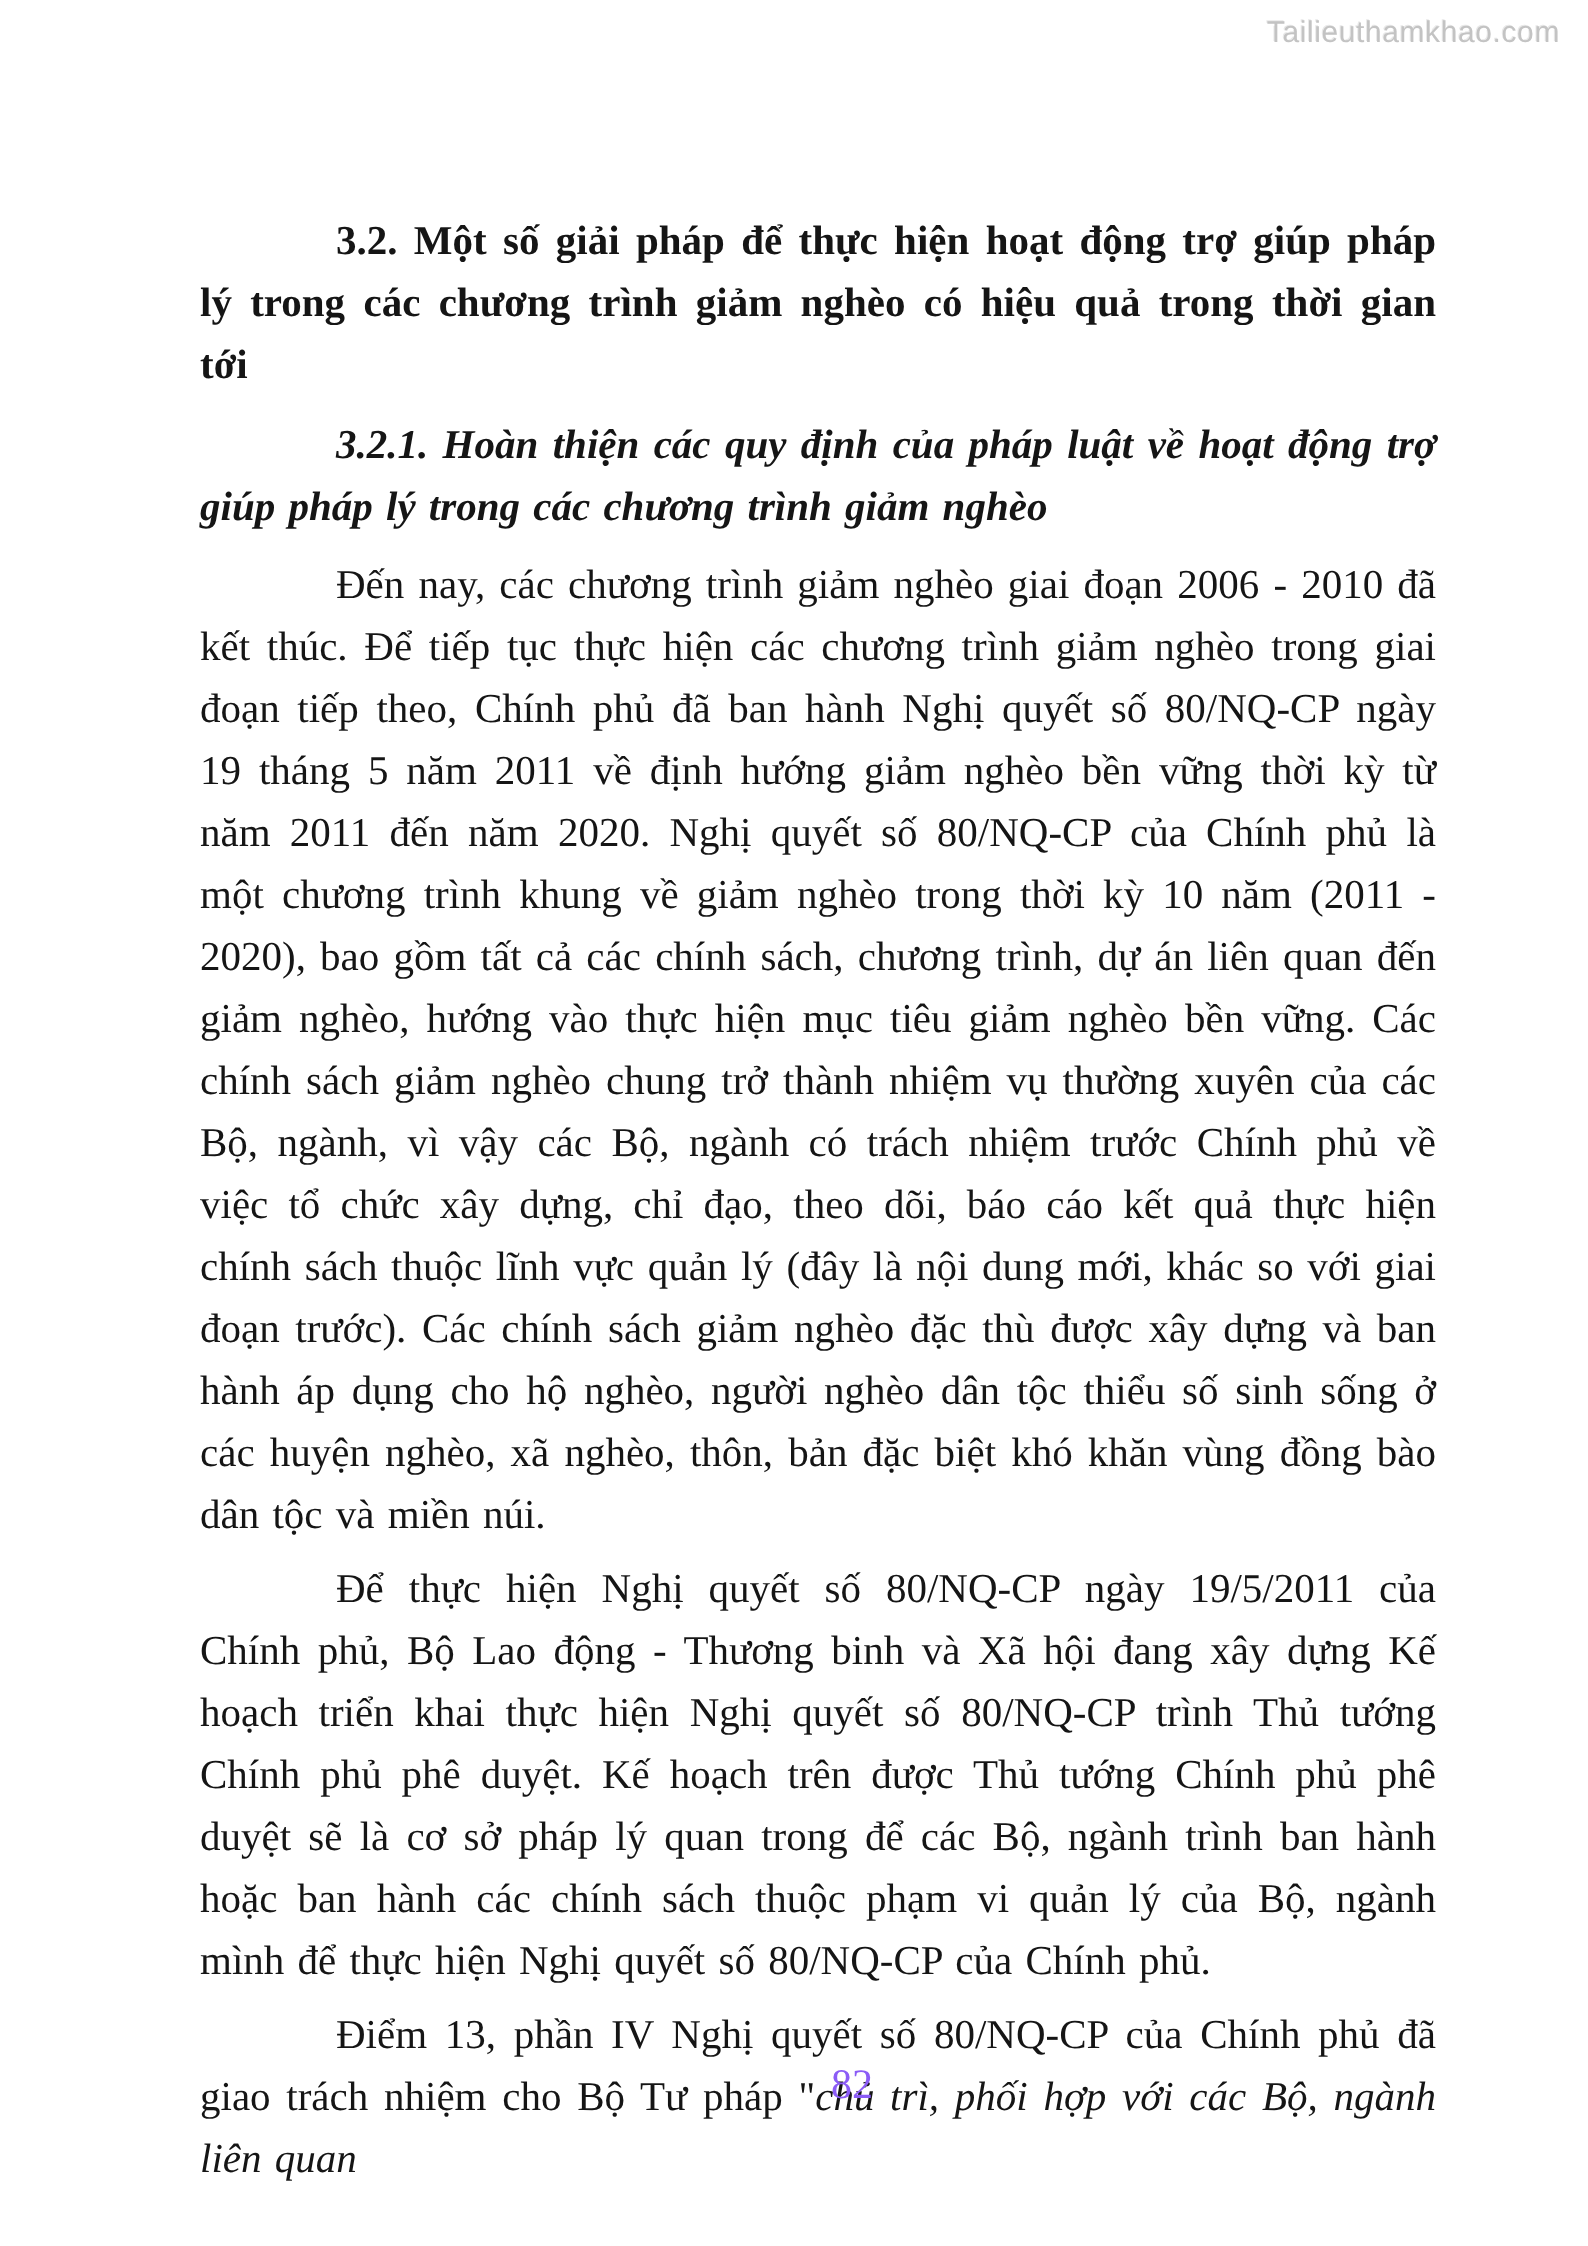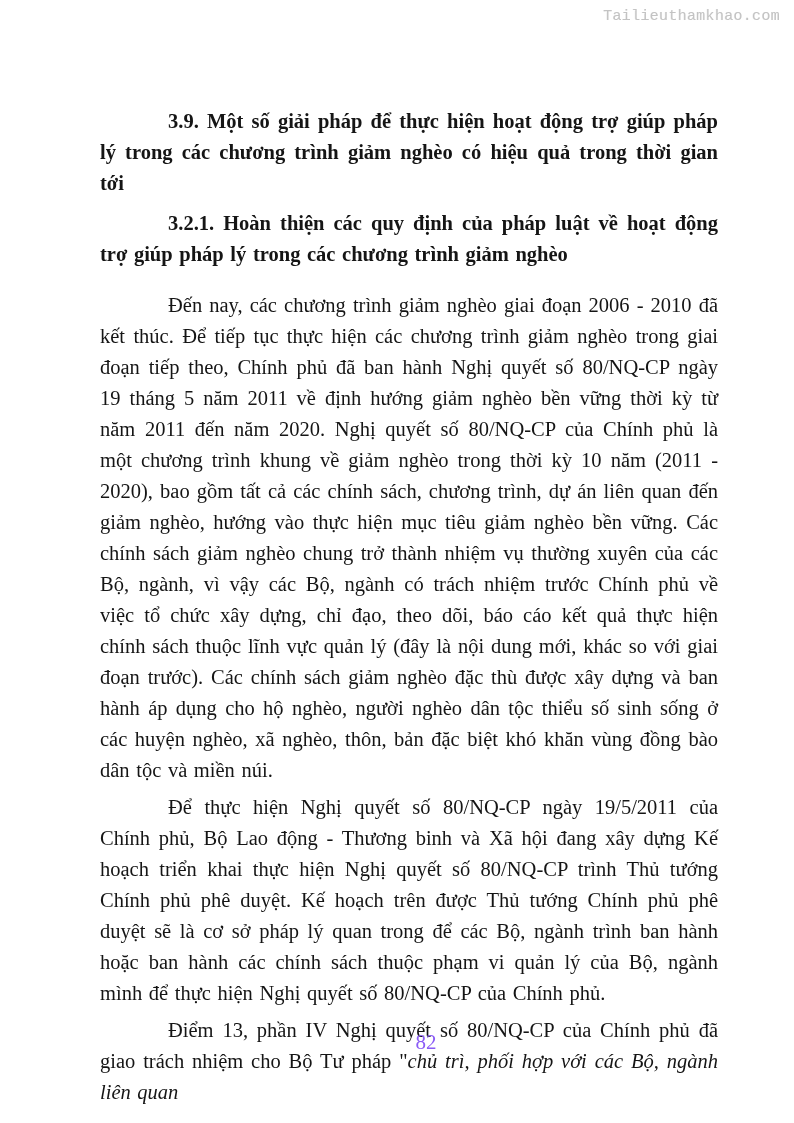--- a/index.html
+++ b/index.html
@@ -13,21 +13,21 @@
     height: 1123px;
     background: #ffffff;
     overflow: hidden;
     font-family: "Liberation Serif", "DejaVu Serif", serif;
     color: #151515;
   }
   .watermark {
     position: absolute;
     top: 8px;
     right: 14px;
-    font-family: Liberation Mono, monospace;
+    font-family: Liberation Sans, sans-serif;
     font-size: 15px;
     letter-spacing: 0.3px;
     color: #c3c3c3;
     text-shadow: 1px 1px 0 #ffffff, -0.5px -0.5px 0 #e9e9e9;
   }
   .content {
     position: absolute;
     top: 106px;
     left: 100px;
     width: 618px;
@@ -39,21 +39,22 @@
     text-indent: 68px;
     word-spacing: 1.5px;
     margin: 0 0 6px 0;
   }
   p.heading-1 {
     font-weight: bold;
     margin-bottom: 9px;
   }
   p.heading-2 {
     font-weight: bold;
-    margin-bottom: 20px;
+    font-style: italic;
+    margin-bottom: 8px;
   }
   .italic {
     font-style: italic;
   }
   .page-number {
     position: absolute;
     top: 1030px;
     left: 0;
     width: 100%;
     box-sizing: border-box;
@@ -65,21 +66,21 @@
 </style>
 </head>
 <body>
 
 <div class="page">
 
   <div class="watermark">Tailieuthamkhao.com</div>
 
   <div class="content">
 
-    <p class="heading-1">3.9. Một số giải pháp để thực hiện hoạt động trợ giúp pháp lý trong các chương trình giảm nghèo có hiệu quả trong thời gian tới</p>
+    <p class="heading-1">3.2. Một số giải pháp để thực hiện hoạt động trợ giúp pháp lý trong các chương trình giảm nghèo có hiệu quả trong thời gian tới</p>
 
     <p class="heading-2">3.2.1. Hoàn thiện các quy định của pháp luật về hoạt động trợ giúp pháp lý trong các chương trình giảm nghèo</p>
 
     <p class="body-paragraph">Đến nay, các chương trình giảm nghèo giai đoạn 2006 - 2010 đã kết thúc. Để tiếp tục thực hiện các chương trình giảm nghèo trong giai đoạn tiếp theo, Chính phủ đã ban hành Nghị quyết số 80/NQ-CP ngày 19 tháng 5 năm 2011 về định hướng giảm nghèo bền vững thời kỳ từ năm 2011 đến năm 2020. Nghị quyết số 80/NQ-CP của Chính phủ là một chương trình khung về giảm nghèo trong thời kỳ 10 năm (2011 - 2020), bao gồm tất cả các chính sách, chương trình, dự án liên quan đến giảm nghèo, hướng vào thực hiện mục tiêu giảm nghèo bền vững. Các chính sách giảm nghèo chung trở thành nhiệm vụ thường xuyên của các Bộ, ngành, vì vậy các Bộ, ngành có trách nhiệm trước Chính phủ về việc tổ chức xây dựng, chỉ đạo, theo dõi, báo cáo kết quả thực hiện chính sách thuộc lĩnh vực quản lý (đây là nội dung mới, khác so với giai đoạn trước). Các chính sách giảm nghèo đặc thù được xây dựng và ban hành áp dụng cho hộ nghèo, người nghèo dân tộc thiểu số sinh sống ở các huyện nghèo, xã nghèo, thôn, bản đặc biệt khó khăn vùng đồng bào dân tộc và miền núi.</p>
 
     <p class="body-paragraph">Để thực hiện Nghị quyết số 80/NQ-CP ngày 19/5/2011 của Chính phủ, Bộ Lao động - Thương binh và Xã hội đang xây dựng Kế hoạch triển khai thực hiện Nghị quyết số 80/NQ-CP trình Thủ tướng Chính phủ phê duyệt. Kế hoạch trên được Thủ tướng Chính phủ phê duyệt sẽ là cơ sở pháp lý quan trong để các Bộ, ngành trình ban hành hoặc ban hành các chính sách thuộc phạm vi quản lý của Bộ, ngành mình để thực hiện Nghị quyết số 80/NQ-CP của Chính phủ.</p>
 
     <p class="body-paragraph"><span>Điểm 13, phần IV Nghị quyết số 80/NQ-CP của Chính phủ đã giao trách nhiệm cho Bộ Tư pháp "</span><span class="italic">chủ trì, phối hợp với các Bộ, ngành liên quan</span></p>
 
   </div>

